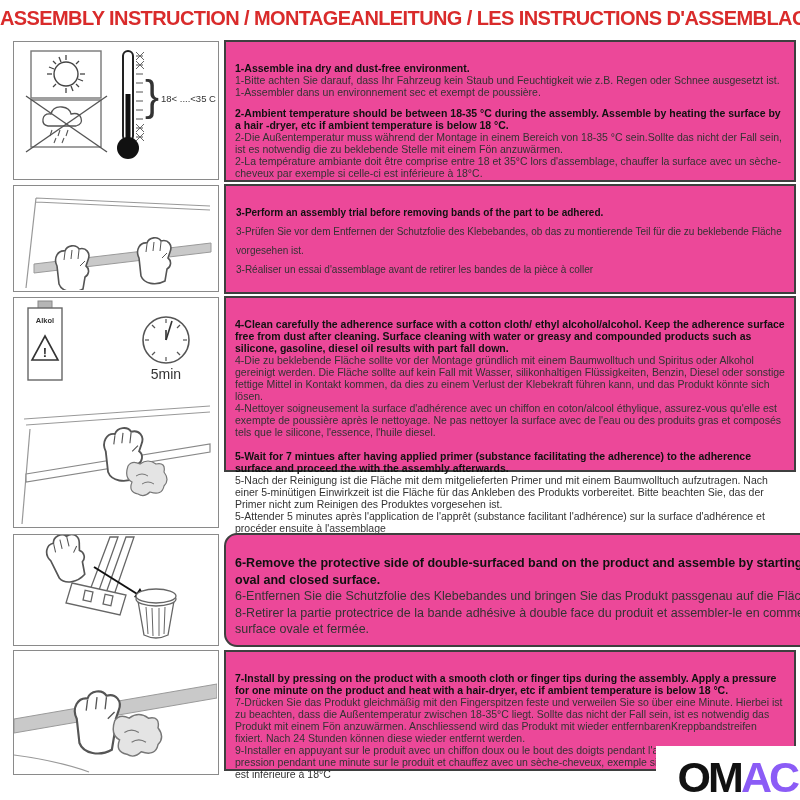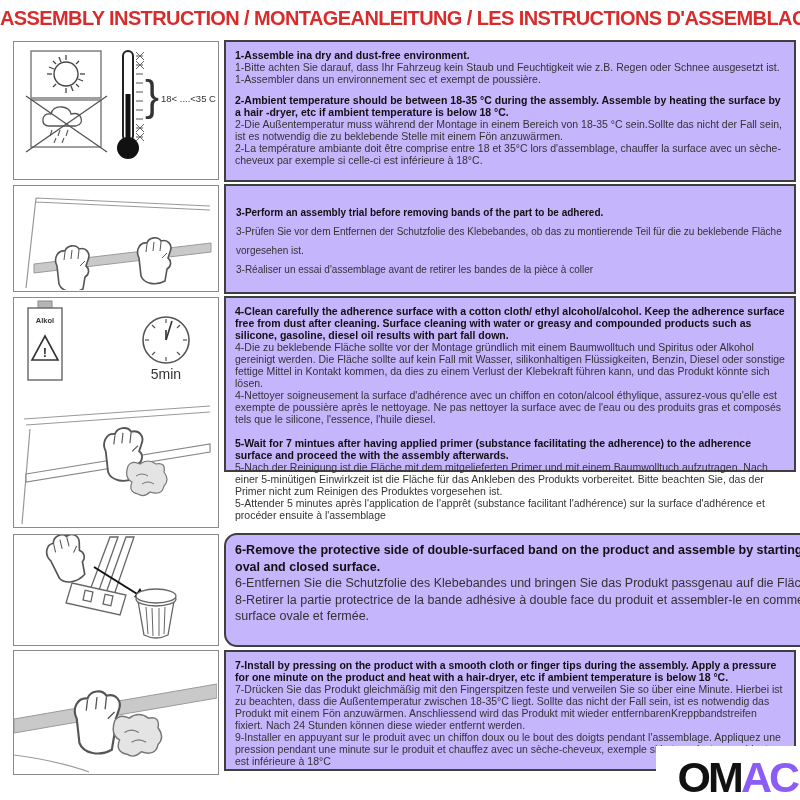--- a/index.html
+++ b/index.html
@@ -6,21 +6,21 @@
   body{
     width:800px;height:800px;position:relative;background:#fff;
     font-family:"Liberation Sans",sans-serif;color:#222;overflow:hidden;
   }
   .page-title{
     position:absolute;top:7px;left:0;right:0;text-align:center;
     color:#d92b2b;font-weight:bold;font-size:20px;letter-spacing:-0.6px;
     white-space:nowrap;
   }
   .lbox{position:absolute;border:1.5px solid #8a8a8a;background:#fff;box-sizing:border-box;}
-  .rbox{position:absolute;border:2px solid #3f3f3f;background:#c4b5fd;box-sizing:border-box;padding:7px 9px;}
+  .rbox{position:absolute;border:2px solid #3f3f3f;background:#ec4899;box-sizing:border-box;padding:20px 9px;}
   p{margin:0;}
   .sec{margin-bottom:9px;}
   .sec:last-child{margin-bottom:0;}
   .en{font-weight:bold;color:#111;}
   .sub{color:#333;}
   .small p{font-size:10.5px;line-height:12px;}
   .big{padding-top:17px;padding-left:10px;}
   .big p{font-size:10px;line-height:19px;}
   .mid p{font-size:12.5px;line-height:16.5px;}
   .logo{

